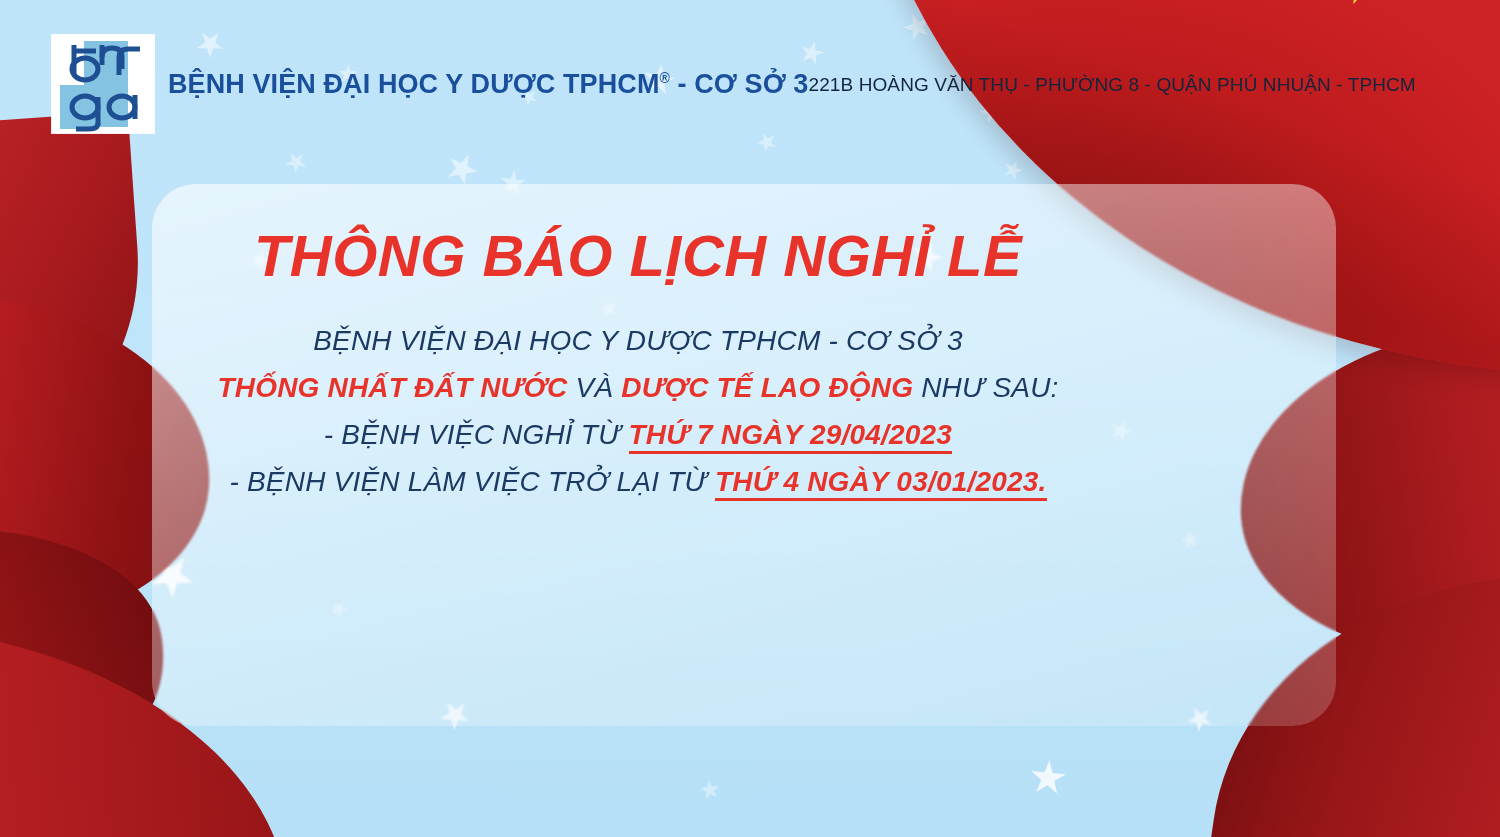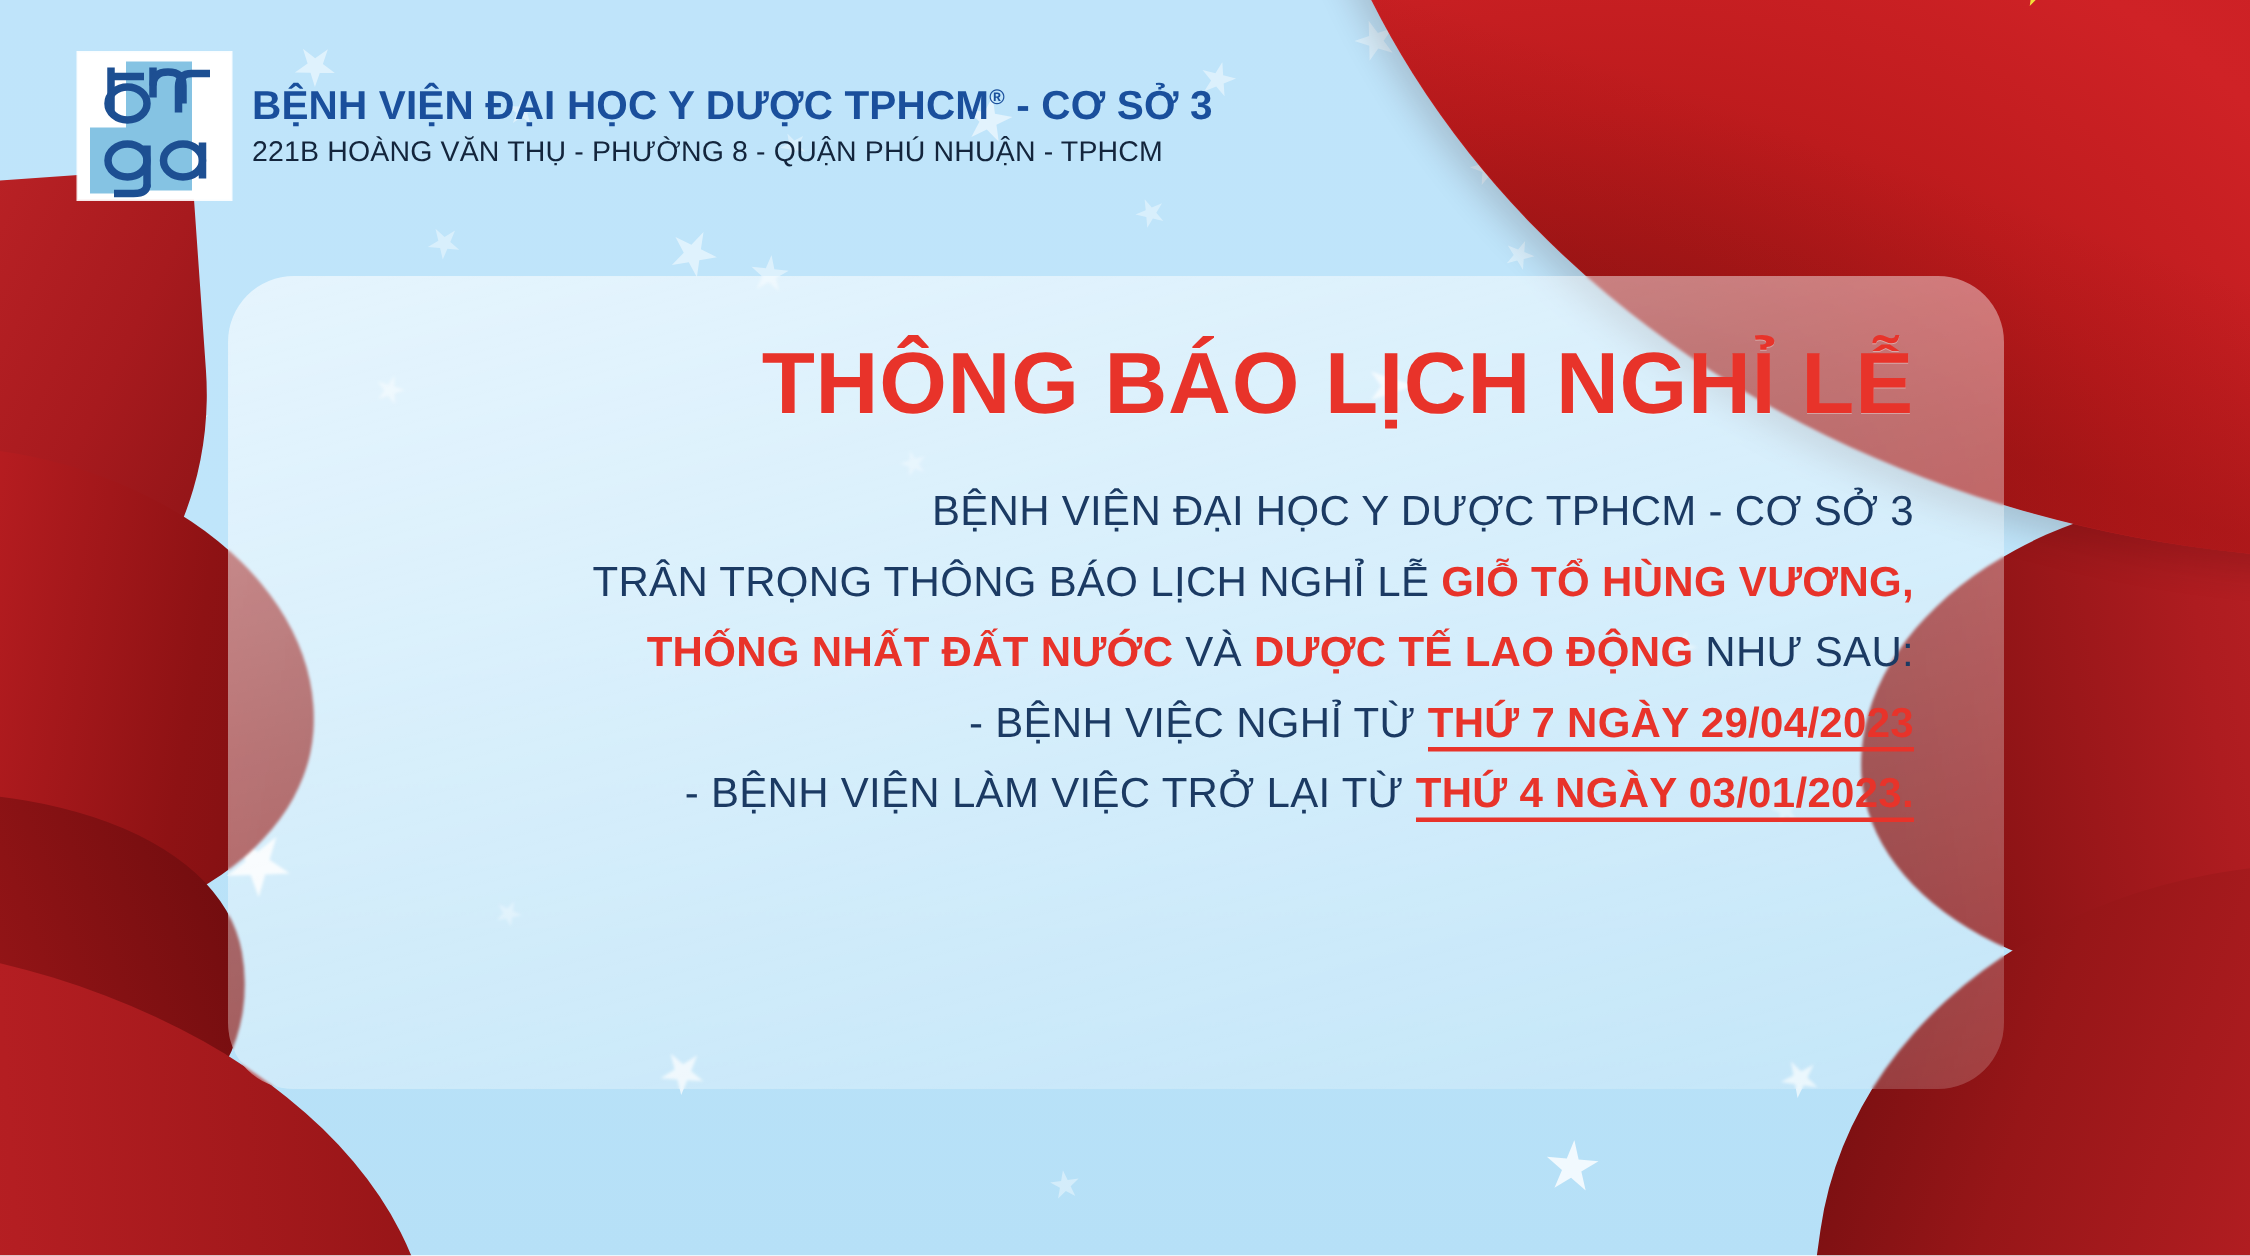--- a/index.html
+++ b/index.html
@@ -121,34 +121,35 @@
     position:relative;flex:0 0 auto;margin-right:14px;
     box-shadow:0 0 0 1px rgba(255,255,255,.9);
   }
   .logo-tile{
     position:absolute;left:32px;top:6px;width:44px;height:86px;background:#85c3e3;
   }
   .logo-tile2{
     position:absolute;left:8px;top:50px;width:30px;height:44px;background:#85c3e3;
   }
   .logo svg{position:absolute;left:0;top:0;}
-  .org{display:flex;flex-direction:column;justify-content:center;}
+  .org{display:flex;flex-direction:row;justify-content:center;}
   .org-name{
     font-size:27px;font-weight:bold;color:#1a4f9c;letter-spacing:.1px;
     line-height:1.12;white-space:nowrap;
   }
   .org-name sup{font-size:14px;vertical-align:super;}
   .org-addr{
     font-size:19px;color:#13253c;letter-spacing:.1px;margin-top:5px;white-space:nowrap;
   }
 
   
   .notice{
     position:absolute;left:0;top:196px;width:1276px;
-    text-align:right;
+    text-align:center;
+    font-style:italic;
   }
   .notice-title{
     font-size:58px;font-weight:bold;color:#e8332a;letter-spacing:.5px;
     line-height:1.05;margin:30px 0 0 0;
     text-shadow:0 1px 0 rgba(255,255,255,.35);
   }
   .lines{margin-top:30px;}
   .line{
     font-size:28px;color:#1b3a63;line-height:1.68;letter-spacing:.2px;
     white-space:nowrap;
@@ -241,23 +242,20 @@
 
   <div class="notice">
     <h1 class="notice-title">THÔNG BÁO LỊCH NGHỈ LỄ</h1>
 
     <div class="lines">
 
       <div class="line">
         <span>BỆNH VIỆN ĐẠI HỌC Y DƯỢC TPHCM - CƠ SỞ 3</span>
       </div>
 
-      <div class="line">
-        <span>TRÂN TRỌNG THÔNG BÁO LỊCH NGHỈ LỄ </span><span class="hl">GIỖ TỔ HÙNG VƯƠNG,</span>
-      </div>
 
       <div class="line">
         <span class="hl">THỐNG NHẤT ĐẤT NƯỚC</span><span> VÀ </span><span class="hl">DƯỢC TẾ LAO ĐỘNG</span><span> NHƯ SAU:</span>
       </div>
 
       <div class="line">
         <span>- BỆNH VIỆC NGHỈ TỪ </span><span class="hl-u">THỨ 7 NGÀY 29/04/2023</span>
       </div>
 
 

